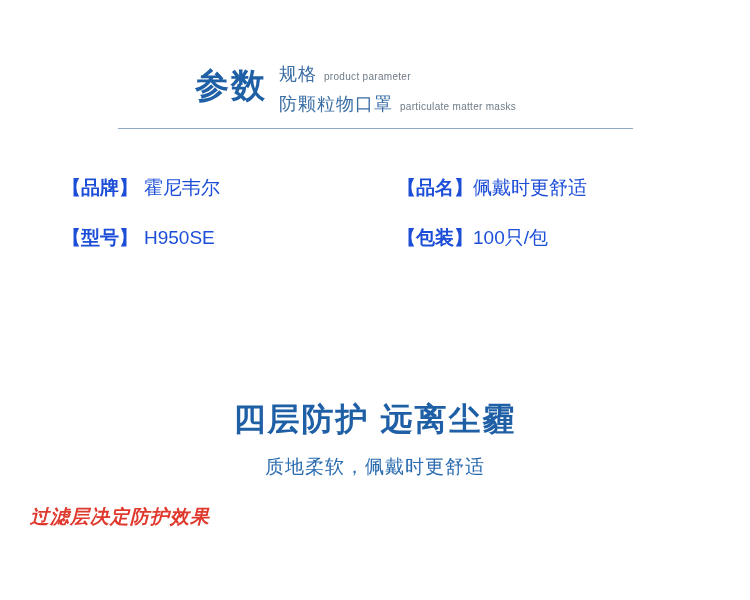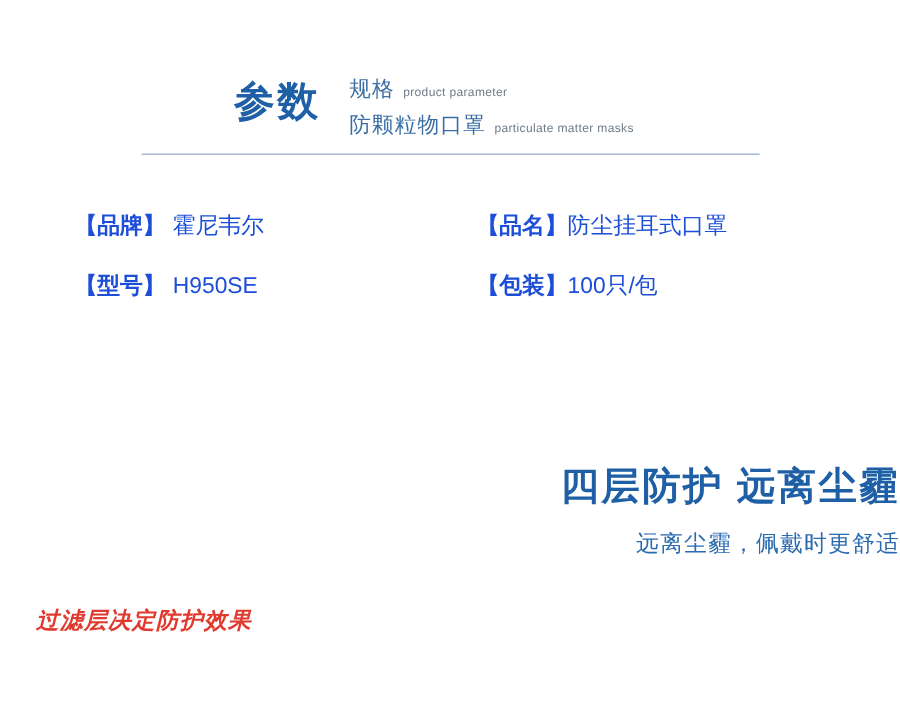--- a/index.html
+++ b/index.html
@@ -32,21 +32,21 @@
   .header-main {
     font-size: 34px;
     font-weight: bold;
     color: #1f5fa6;
     letter-spacing: 2px;
     line-height: 1;
     padding-top: 8px;
     white-space: nowrap;
   }
   .header-right {
-    margin-left: 24px;
+    margin-left: 12px;
     padding-top: 2px;
   }
   .header-line {
     display: flex;
     align-items: baseline;
     white-space: nowrap;
   }
   .header-line + .header-line {
     margin-top: 6px;
   }
@@ -96,23 +96,23 @@
     font-weight: normal;
   }
   .spec-value.spaced {
     margin-left: 6px;
   }
 
   
   .headline {
     position: absolute;
     left: 0;
-    top: 386px;
+    top: 400px;
     width: 750px;
-    text-align: right;
+    text-align: center;
   }
   .headline-main {
     font-size: 32px;
     font-weight: bold;
     color: #1f5fa6;
     letter-spacing: 2px;
     line-height: 1.2;
   }
   .headline-sub {
     margin-top: 16px;
@@ -153,36 +153,36 @@
   </div>
   <div class="rule"></div>
 
   <div class="specs">
 
     <div class="spec-row">
       <div class="spec-cell left">
         <span class="spec-label">【品牌】</span><span class="spec-value spaced">霍尼韦尔</span>
       </div>
       <div class="spec-cell">
-        <span class="spec-label">【品名】</span><span class="spec-value">防尘挂耳式口罩</span>
+        <span class="spec-label">【品名】</span><span class="spec-value">佩戴时更舒适</span>
       </div>
     </div>
 
     <div class="spec-row">
       <div class="spec-cell left">
         <span class="spec-label">【型号】</span><span class="spec-value spaced">H950SE</span>
       </div>
       <div class="spec-cell">
         <span class="spec-label">【包装】</span><span class="spec-value">100只/包</span>
       </div>
     </div>
 
 
   </div>
 
   <div class="headline">
     <div class="headline-main">四层防护 远离尘霾</div>
-    <div class="headline-sub">远离尘霾，佩戴时更舒适</div>
+    <div class="headline-sub">质地柔软，佩戴时更舒适</div>
   </div>
 
   <div class="note">过滤层决定防护效果</div>
 
 </div>
 
 </body></html>

